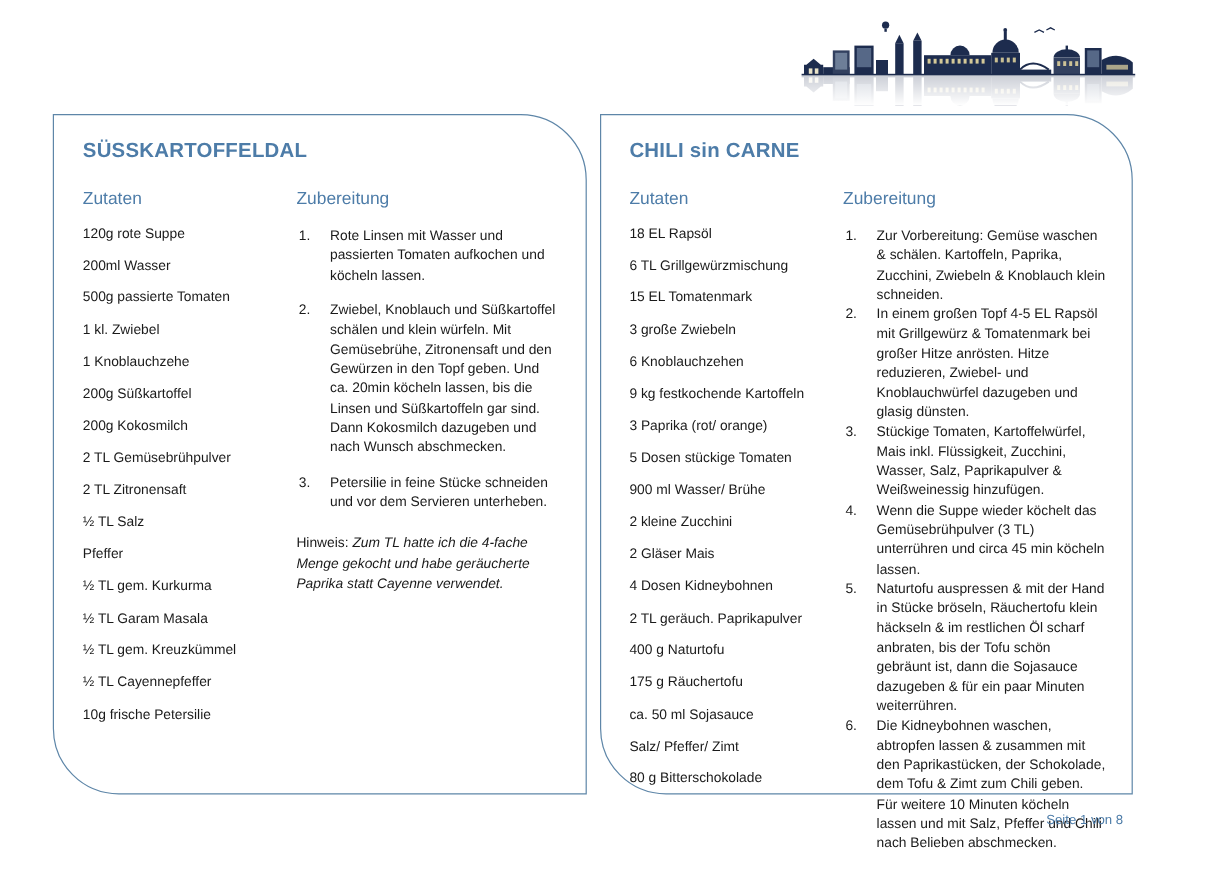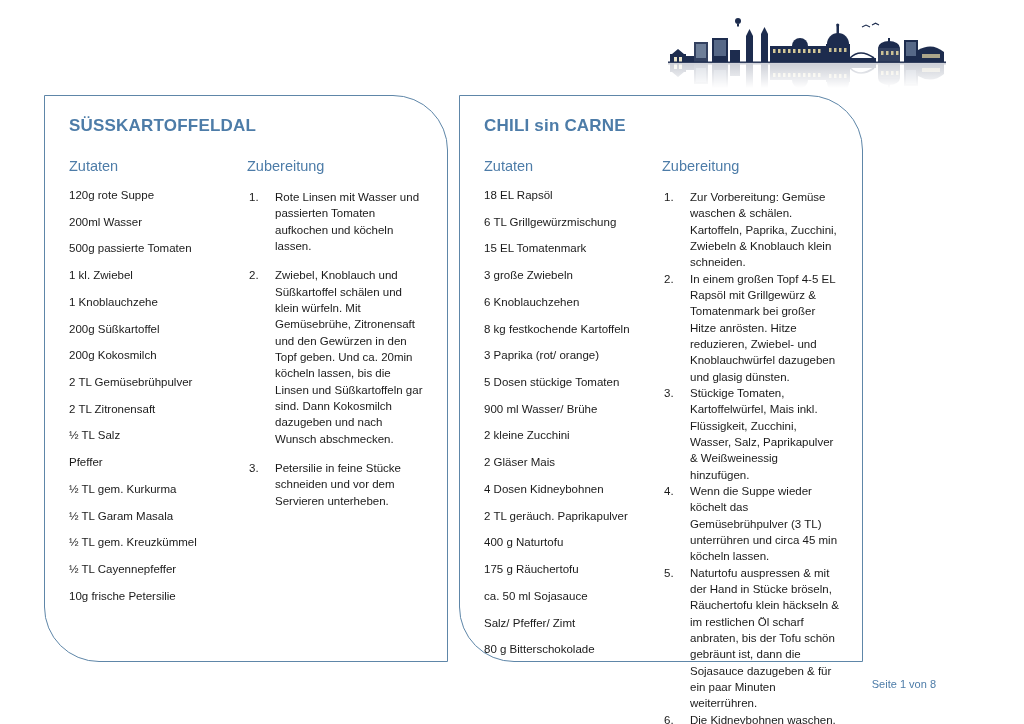--- a/index.html
+++ b/index.html
@@ -16,21 +16,21 @@
     position:absolute; left:70px; top:44px;
     font-size:17.5px; font-weight:bold; letter-spacing:.2px;
     color:#38648e;
   }
   .skyline {
     position:absolute; right:76px; top:14px;
     width:282px; height:74px;
   }
   .cards {
     position:absolute; left:44px; top:95px;
-    width:819px; height:567px;
+    width:900px; height:567px;
     display:flex; gap:11px;
   }
   .card {
     flex:1;
     border:1.5px solid #5e86a8;
     border-radius:0 55px 0 55px;
     padding:20px 22px 20px 24px;
     background:#ffffff;
   }
   .card-title {
@@ -180,37 +180,38 @@
             </ul>
         </div>
         <div>
           <h3 class="col-heading">Zubereitung</h3>
           <ol class="steps steps--spaced">
 
           <li>Rote Linsen mit Wasser und passierten Tomaten aufkochen und köcheln lassen.</li>
               <li>Zwiebel, Knoblauch und Süßkartoffel schälen und klein würfeln. Mit Gemüsebrühe, Zitronensaft und den Gewürzen in den Topf geben. Und ca. 20min köcheln lassen, bis die Linsen und Süßkartoffeln gar sind. Dann Kokosmilch dazugeben und nach Wunsch abschmecken.</li>
               <li>Petersilie in feine Stücke schneiden und vor dem Servieren unterheben.</li>
             </ol>
+          <p class="note"><span>Hinweis: </span><em>Zum TL hatte ich die 4-fache Menge gekocht und habe geräucherte Paprika statt Cayenne verwendet.</em></p>
         </div>
       </div>
     </section>
 
     <section class="card">
       <h2 class="card-title">CHILI sin CARNE</h2>
       <div class="cols">
         <div>
           <h3 class="col-heading">Zutaten</h3>
           <ul class="ingredients">
 
           <li>18 EL Rapsöl</li>
               <li>6 TL Grillgewürzmischung</li>
               <li>15 EL Tomatenmark</li>
               <li>3 große Zwiebeln</li>
               <li>6 Knoblauchzehen</li>
-              <li>8 kg festkochende Kartoffeln</li>
+              <li>9 kg festkochende Kartoffeln</li>
               <li>3 Paprika (rot/ orange)</li>
               <li>5 Dosen stückige Tomaten</li>
               <li>900 ml Wasser/ Brühe</li>
               <li>2 kleine Zucchini</li>
               <li>2 Gläser Mais</li>
               <li>4 Dosen Kidneybohnen</li>
               <li>2 TL geräuch. Paprikapulver</li>
               <li>400 g Naturtofu</li>
               <li>175 g Räuchertofu</li>
               <li>ca. 50 ml Sojasauce</li>

